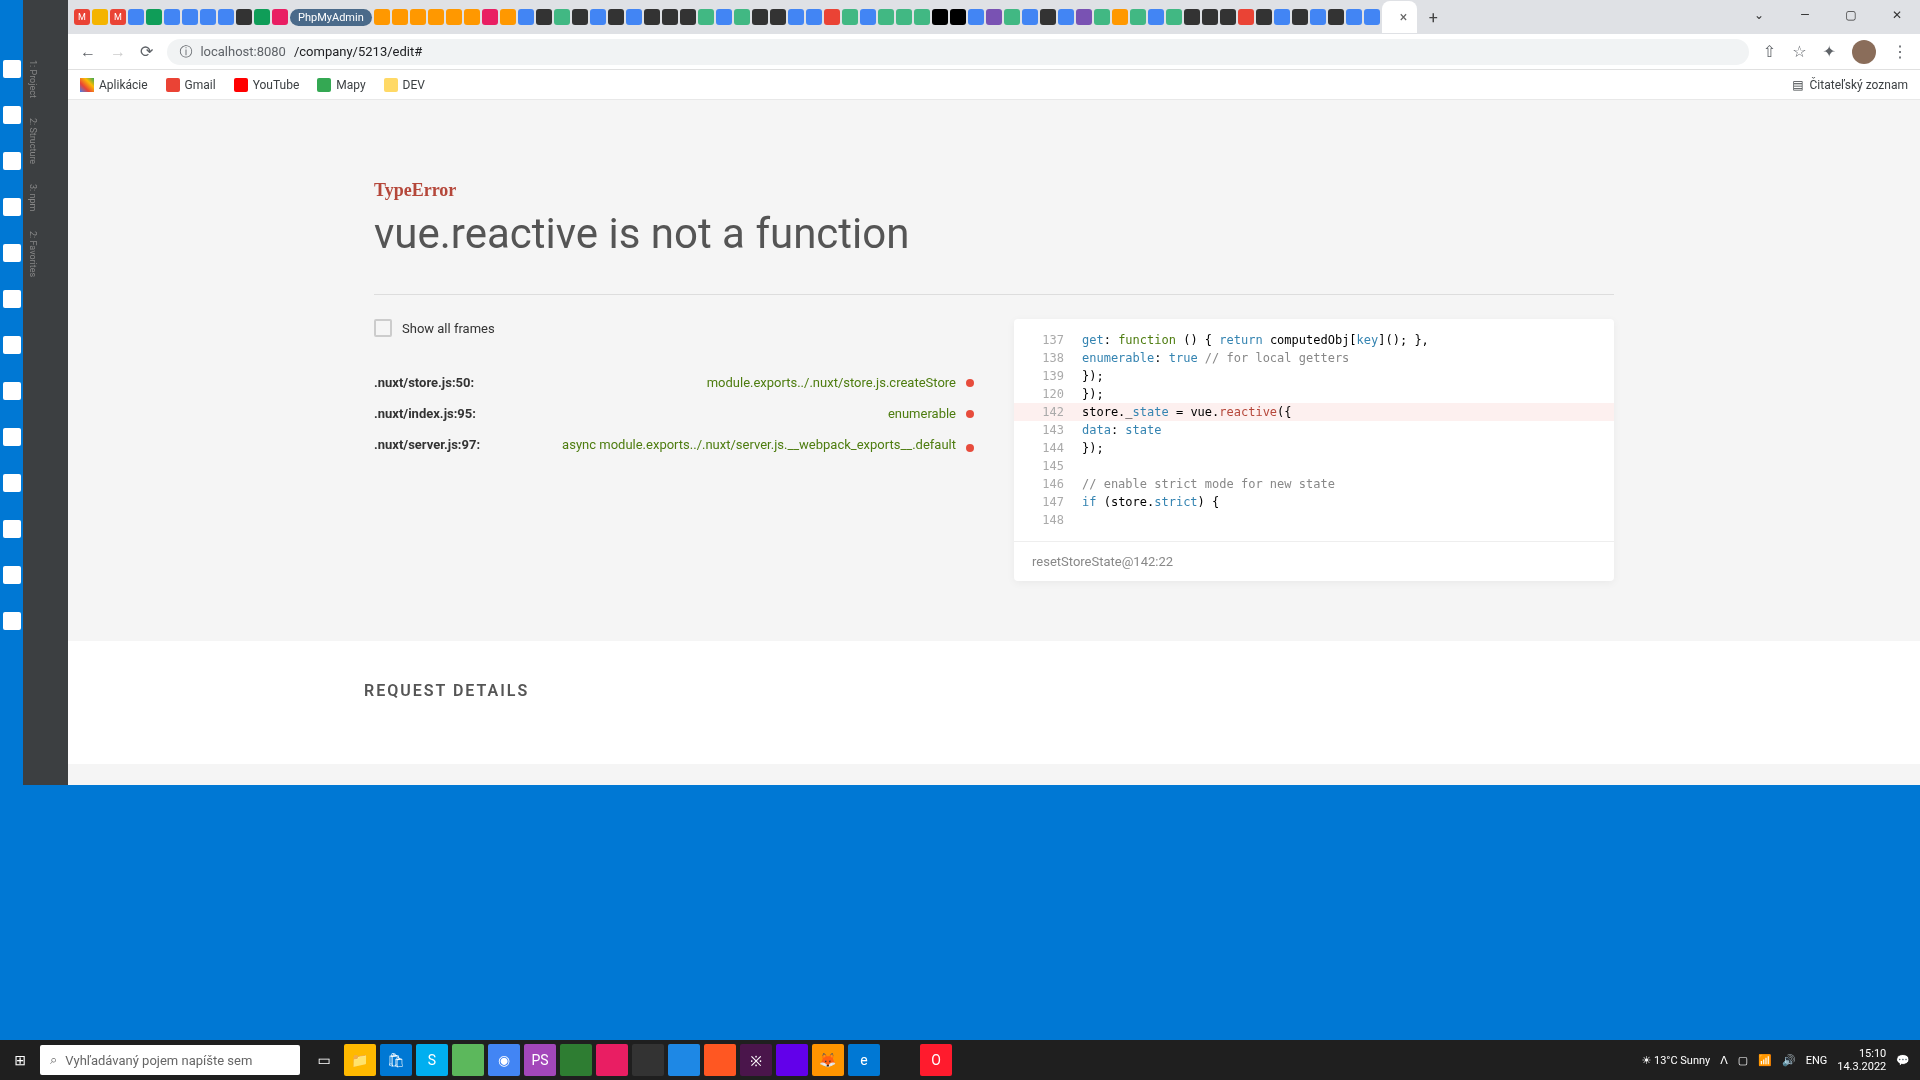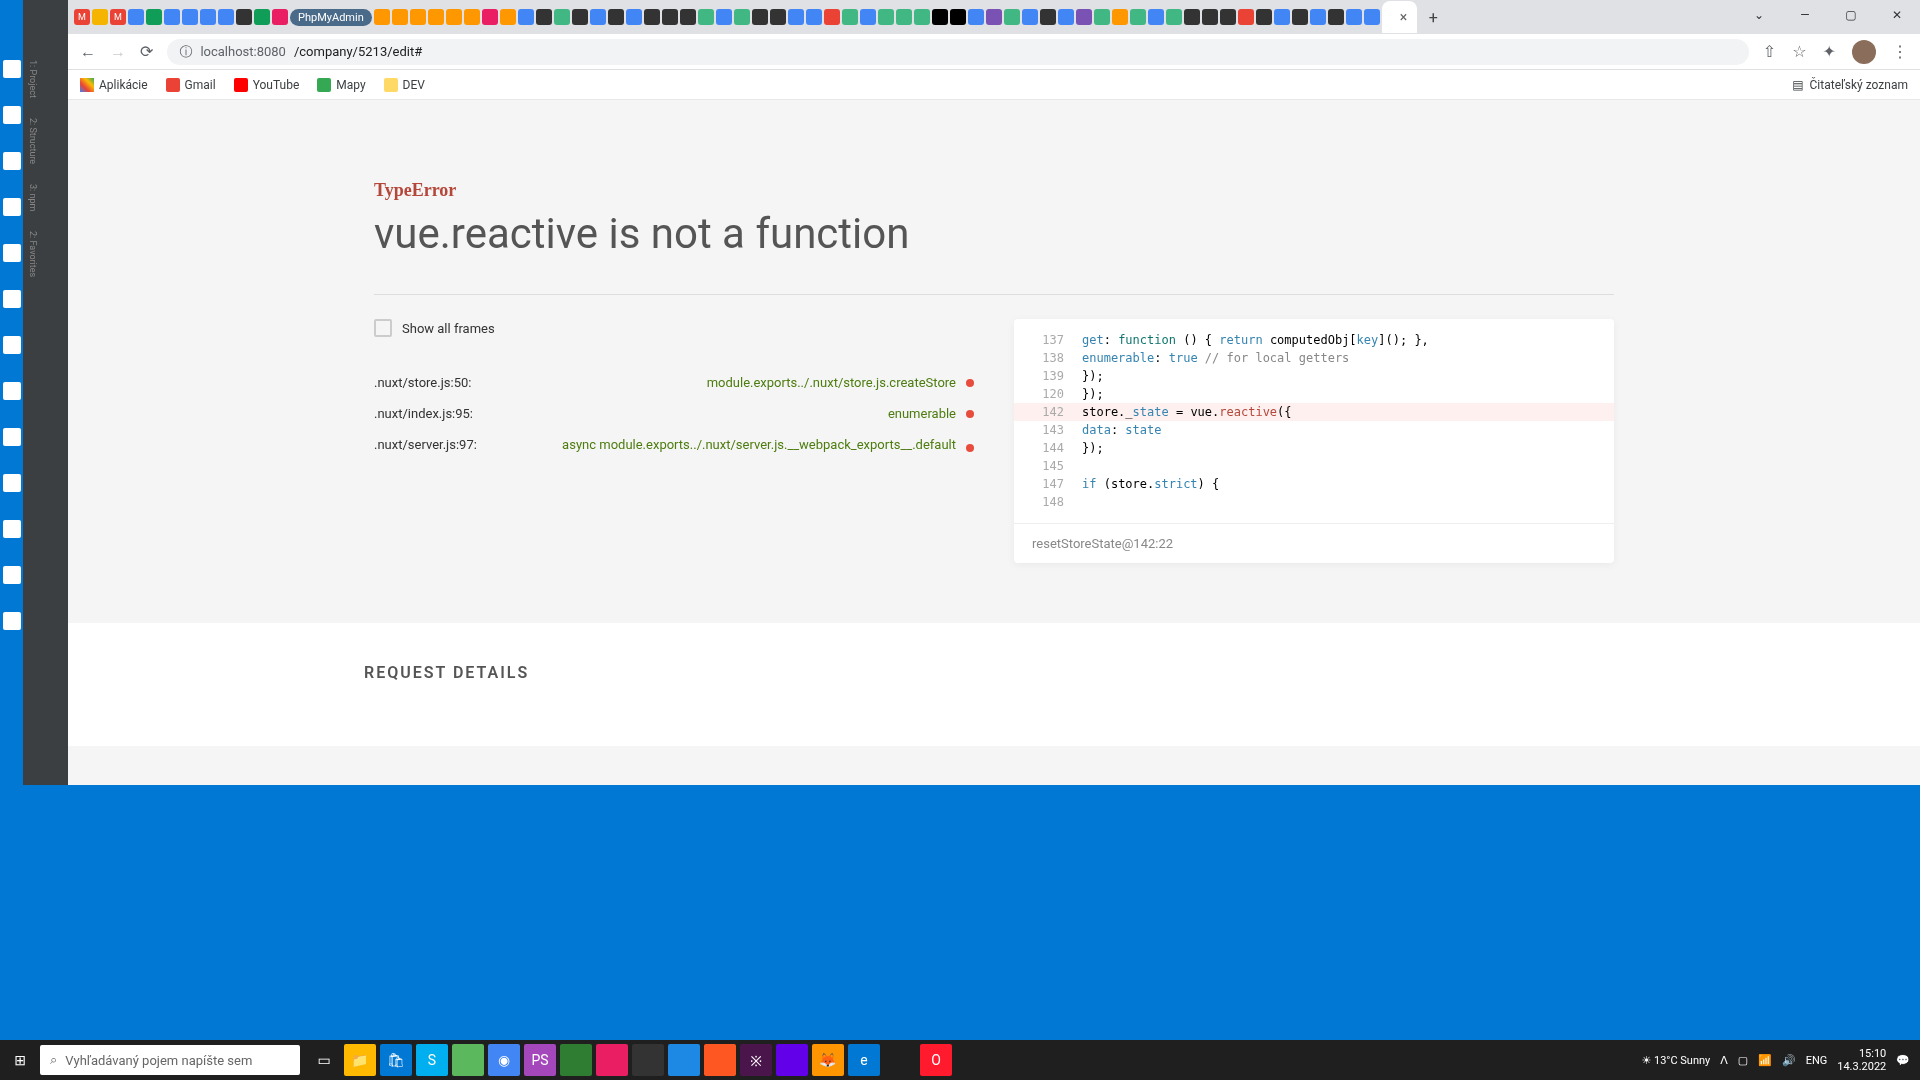--- a/index.html
+++ b/index.html
@@ -35,21 +35,21 @@
 .viewport{flex:1;background:#f5f5f5;overflow:auto}
 .error-page{max-width:1260px;margin:0 auto;padding:80px 10px 0}
 .err-type{color:#b5473a;font-family:Georgia,serif;font-size:18px;font-weight:600;margin-bottom:8px}
 .err-msg{font-size:42px;color:#555;font-weight:400;margin-bottom:36px}
 .err-sep{border:none;border-top:1px solid #ddd;margin-bottom:24px}
 .frames-row{display:flex;gap:40px}
 .frames-left{flex:0 0 600px}
 .show-all{display:flex;align-items:center;gap:10px;margin-bottom:30px;font-size:13px;color:#333}
 .show-all .cb{width:18px;height:18px;border:2px solid #ccc;border-radius:2px}
 .frame{display:flex;justify-content:space-between;align-items:center;padding:8px 0;font-size:13px}
-.frame .loc{color:#333;font-weight:400}
+.frame .loc{color:#333;font-weight:700}
 .frame .fn{color:#4d7c0f}
 .frame .dot{width:8px;height:8px;border-radius:50%;background:#e74c3c;margin-left:10px}
 .code-panel{flex:1;background:#fff;border-radius:4px;box-shadow:0 2px 8px rgba(0,0,0,.05)}
 .code-head{display:flex;justify-content:space-between;align-items:center;padding:14px 18px;border-bottom:1px solid #eee;font-size:13px}
 .code-head .path{color:#333;font-weight:600}
 .open-editor{border:1px solid #bbb;border-radius:14px;padding:3px 12px;font-size:12px;color:#555;cursor:pointer}
 .code-body{padding:12px 0;font-family:Consolas,monospace;font-size:12px}
 .code-line{display:flex;padding:2px 18px}
 .code-line.hl{background:#fdf0ef}
 .lineno{width:32px;color:#aaa;text-align:right;margin-right:18px;user-select:none}
@@ -57,21 +57,21 @@
 .req-section{background:#fff;margin-top:60px;padding:40px 10px}
 .req-inner{max-width:1260px;margin:0 auto}
 .req-title{font-size:16px;letter-spacing:2px;color:#555;font-weight:600;margin-bottom:24px}
 .taskbar{position:absolute;left:0;right:0;bottom:0;height:40px;background:#1f1f1f;display:flex;align-items:center}
 .start{width:40px;height:40px;display:flex;align-items:center;justify-content:center;color:#fff;font-size:14px}
 .search{width:260px;height:30px;background:#fff;display:flex;align-items:center;padding:0 10px;gap:8px;font-size:13px;color:#666;border-radius:2px}
 .task-icons{display:flex;gap:4px;margin-left:8px}
 .task-icons .ti{width:32px;height:32px;border-radius:2px;display:flex;align-items:center;justify-content:center;color:#fff;font-size:14px}
 .tray{margin-left:auto;display:flex;align-items:center;gap:10px;padding-right:10px;color:#fff;font-size:11px}
 .tray .dt{text-align:right;line-height:1.2}
-.kw{color:#3584b1}.fn2{color:#0f766e}.s-true{color:#3584b1}.err-fn{color:#b5473a}.cmt{color:#888}.prop{color:#3584b1}
+.kw{color:#3584b1}.fn2{color:#4d7c0f}.s-true{color:#3584b1}.err-fn{color:#b5473a}.cmt{color:#888}.prop{color:#3584b1}
 </style>
 </head>
 <body>
 
 <div class="desktop">
   <div class="desktop-icons">
     <div class="di"></div>
     <div class="di"></div>
     <div class="di"></div>
     <div class="di"></div>
@@ -296,20 +296,24 @@
                   <span class="lineno">143</span>
                   <span>  <span class="prop">data</span>: <span class="prop">state</span></span>
                 </div>
                 <div class="code-line">
                   <span class="lineno">144</span>
                   <span>});</span>
                 </div>
                 <div class="code-line">
                   <span class="lineno">145</span>
                   <span></span>
+                </div>
+                <div class="code-line">
+                  <span class="lineno">146</span>
+                  <span><span class="cmt">// enable strict mode for new state</span></span>
                 </div>
                 <div class="code-line">
                   <span class="lineno">147</span>
                   <span><span class="kw">if</span> (store.<span class="prop">strict</span>) {</span>
                 </div>
                 <div class="code-line">
                   <span class="lineno">148</span>
                   <span></span>
                 </div>
               </div>

